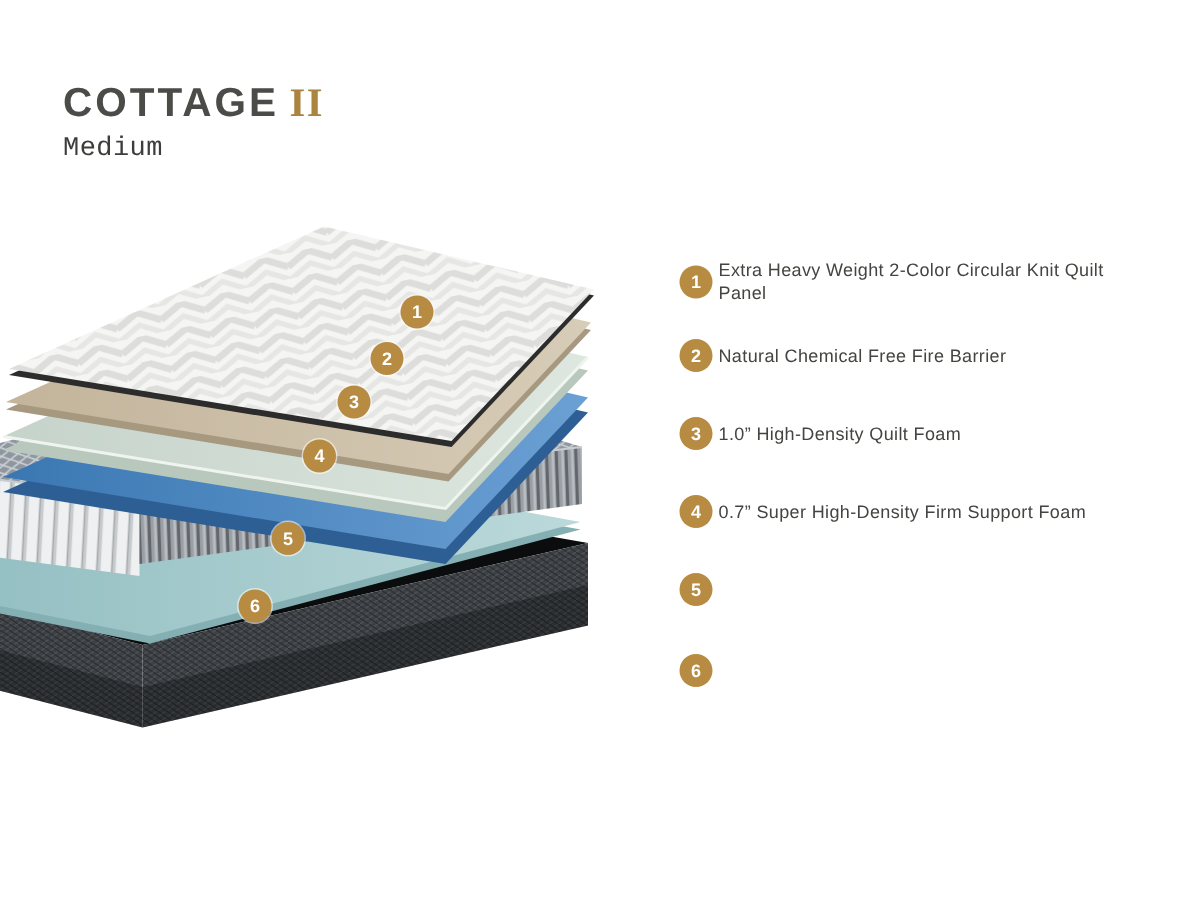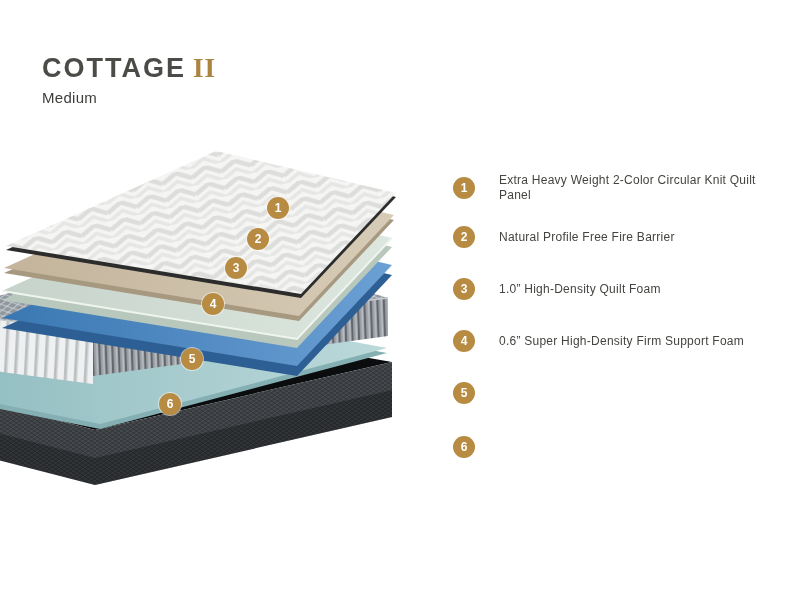--- a/index.html
+++ b/index.html
@@ -4,41 +4,41 @@
 <style>
   * { margin:0; padding:0; box-sizing:border-box; }
   html,body { width:792px; height:612px; background:#ffffff; overflow:hidden;
               font-family:"Liberation Sans", sans-serif; }
   #page { position:relative; width:792px; height:612px; background:#fff; }
 
   
   .header { position:absolute; left:42px; top:54px; }
   .title { font-size:27px; font-weight:bold; letter-spacing:2px; color:#4b4b48; line-height:1.1; }
   .title .suffix { font-family:"Liberation Serif", serif; color:#ab8440; margin-left:7px; letter-spacing:1px; }
-  .subtitle { font-size:15px; color:#3d3d3b; letter-spacing:.3px; margin-top:5px; font-weight:normal; }
+  .subtitle { font-size:18px; color:#3d3d3b; letter-spacing:.3px; margin-top:5px; font-weight:normal;font-family:Liberation Mono, monospace; }
 
   
   .illu { position:absolute; left:0; top:140px; width:440px; height:368px; }
 
   
   .marker { position:absolute; width:22px; height:22px; border-radius:50%;
             background:#b78b42; color:#fff; font-size:12px; font-weight:bold;
             display:flex; align-items:center; justify-content:center;
             box-shadow:0 0 0 1px rgba(255,255,255,.55); }
   .m1{left:267px;top:197px;} .m2{left:247px;top:228px;} .m3{left:225px;top:257px;}
   .m4{left:202px;top:293px;} .m5{left:181px;top:348px;} .m6{left:159px;top:393px;}
 
   
   .legend { position:absolute; left:453px; top:0; width:330px; }
   .legend-row { position:absolute; left:0; display:flex; align-items:center; }
   .r1{top:173px;} .r2{top:226px;} .r3{top:278px;} .r4{top:330px;} .r5{top:382px;} .r6{top:436px;}
   .legend-num { width:22px; height:22px; border-radius:50%; background:#b78b42; color:#fff;
                 font-size:12px; font-weight:bold; display:flex; align-items:center;
                 justify-content:center; flex:0 0 22px; }
-  .legend-label { margin-left:24px; font-size:12px; color:#454440; letter-spacing:.25px;
+  .legend-label { margin-left:4px; font-size:12px; color:#454440; letter-spacing:.25px;
                   line-height:1.25; width:285px; }
 </style>
 </head>
 <body>
 
 <div id="page">
 
   <div class="header">
     <div class="title"><span>COTTAGE</span><span class="suffix">II</span></div>
     <div class="subtitle">Medium</div>
@@ -137,29 +137,29 @@
   <div class="marker m5">5</div>
   <div class="marker m6">6</div>
 
   <div class="legend">
     <div class="legend-row r1">
       <div class="legend-num">1</div>
       <div class="legend-label">Extra Heavy Weight 2-Color Circular Knit Quilt Panel</div>
     </div>
     <div class="legend-row r2">
       <div class="legend-num">2</div>
-      <div class="legend-label">Natural Profile Free Fire Barrier</div>
+      <div class="legend-label">Natural Chemical Free Fire Barrier</div>
     </div>
     <div class="legend-row r3">
       <div class="legend-num">3</div>
       <div class="legend-label">1.0” High-Density Quilt Foam</div>
     </div>
     <div class="legend-row r4">
       <div class="legend-num">4</div>
-      <div class="legend-label">0.6” Super High-Density Firm Support Foam</div>
+      <div class="legend-label">0.7” Super High-Density Firm Support Foam</div>
     </div>
     <div class="legend-row r5">
       <div class="legend-num">5</div>
     </div>
     <div class="legend-row r6">
       <div class="legend-num">6</div>
     </div>
   </div>
 
 </div>

